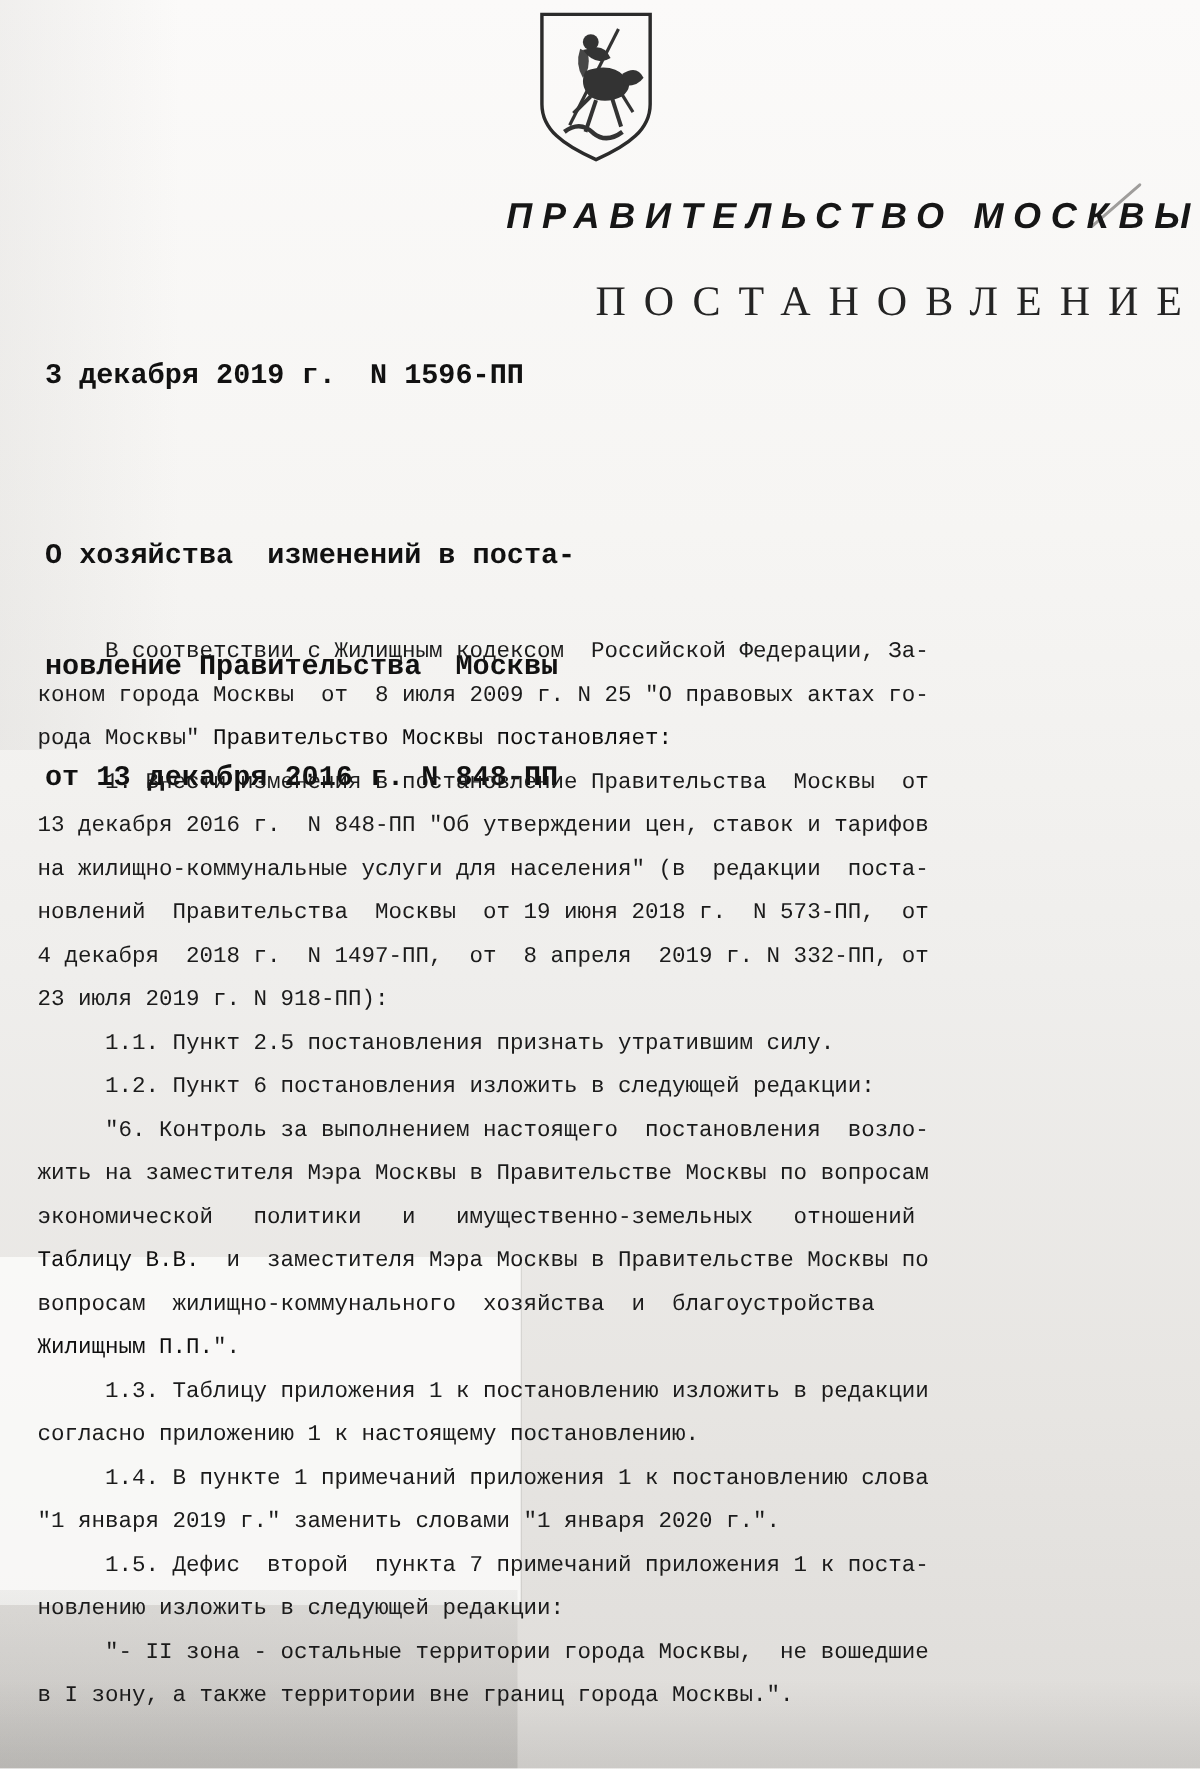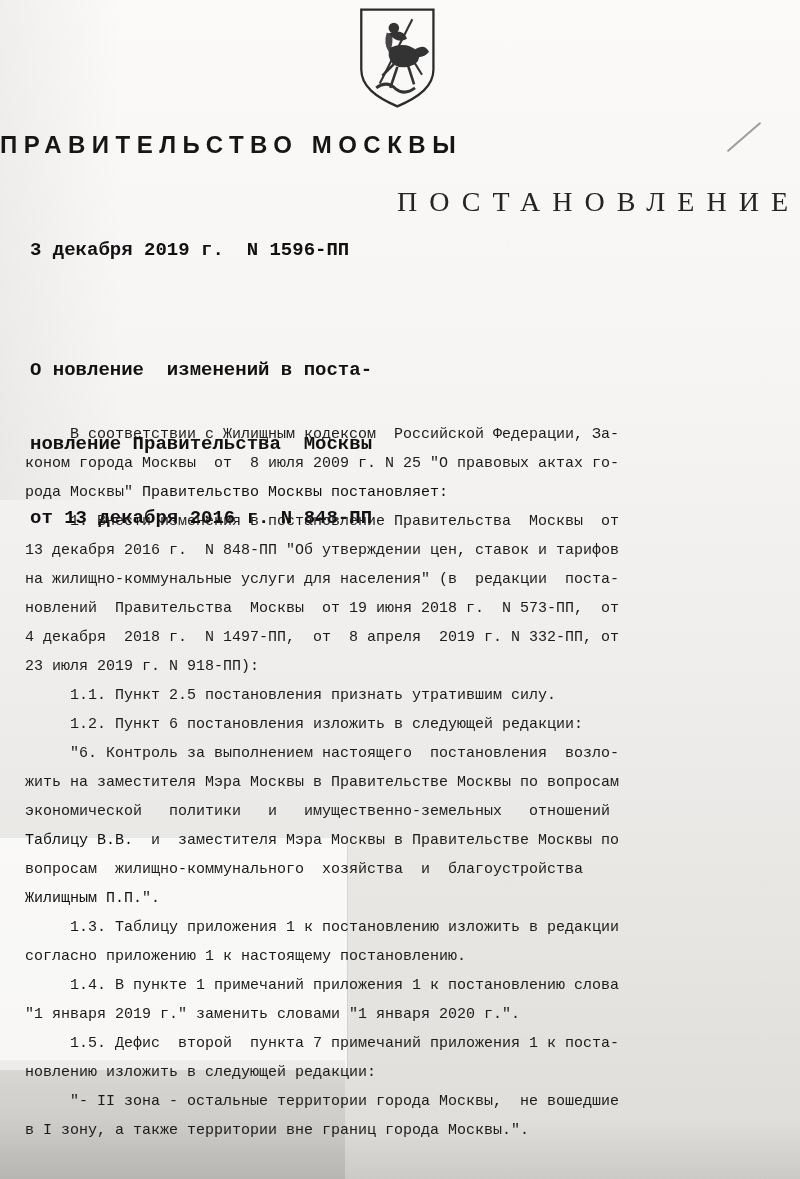--- a/index.html
+++ b/index.html
@@ -19,23 +19,23 @@
   .shade-bottom-left { left: 0; top: 1060px; width: 345px; height: 119px;
     background: linear-gradient(180deg, rgba(150,148,144,0.10), rgba(130,128,124,0.28)); }
   .shade-bottom { left: 0; top: 1120px; width: 800px; height: 59px;
     background: linear-gradient(180deg, rgba(140,138,134,0.0), rgba(140,138,134,0.22)); }
   .pen-mark { position: absolute; left: 722px; top: 136px; width: 44px; height: 2px;
     background: #8f8d8b; transform: rotate(-41deg); border-radius: 1px; opacity: 0.85; }
 
   .emblem { position: absolute; left: 50%; top: 6px; transform: translateX(-53%); }
 
   .org-name {
-    position: absolute; top: 131px; left: 0; width: 100%; text-align: left;
+    position: absolute; top: 131px; left: 0; width: 100%; text-align: right;
     font-family: "Liberation Sans", sans-serif; font-weight: bold;
-    font-size: 24px; letter-spacing: 6.5px; color: #161616;
+    font-size: 24px; letter-spacing: 6.5px; color: #161616; font-style: italic;
   }
   .doc-type {
     position: absolute; top: 186px; left: 0; width: 100%; text-align: right;
     font-family: "Liberation Serif", "DejaVu Serif", serif; font-weight: normal;
     font-size: 28px; letter-spacing: 12px; color: #242424;
   }
   .date-line {
     position: absolute; top: 239px; left: 30px;
     font-weight: bold; font-size: 19px; white-space: pre; color: #111;
   }
@@ -80,21 +80,21 @@
     </svg>
   </div>
 
   <div class="org-name">ПРАВИТЕЛЬСТВО МОСКВЫ</div>
 
   <div class="doc-type">ПОСТАНОВЛЕНИЕ</div>
 
   <div class="date-line">3 декабря 2019 г.  N 1596-ПП</div>
 
   <div class="subject">
-    <div class="ln">О новление  изменений в поста-</div>
+    <div class="ln">О хозяйства  изменений в поста-</div>
     <div class="ln">новление Правительства  Москвы</div>
     <div class="ln">от 13 декабря 2016 г. N 848-ПП</div>
   </div>
 
   <div class="body-text">
     <div class="ln">     В соответствии с Жилищным кодексом  Российской Федерации, За-</div>
     <div class="ln">коном города Москвы  от  8 июля 2009 г. N 25 "О правовых актах го-</div>
     <div class="ln"><span>рода Москвы" </span><span class="b">Правительство Москвы постановляет:</span></div>
     <div class="ln">     1. Внести изменения в постановление Правительства  Москвы  от</div>
     <div class="ln">13 декабря 2016 г.  N 848-ПП "Об утверждении цен, ставок и тарифов</div>

